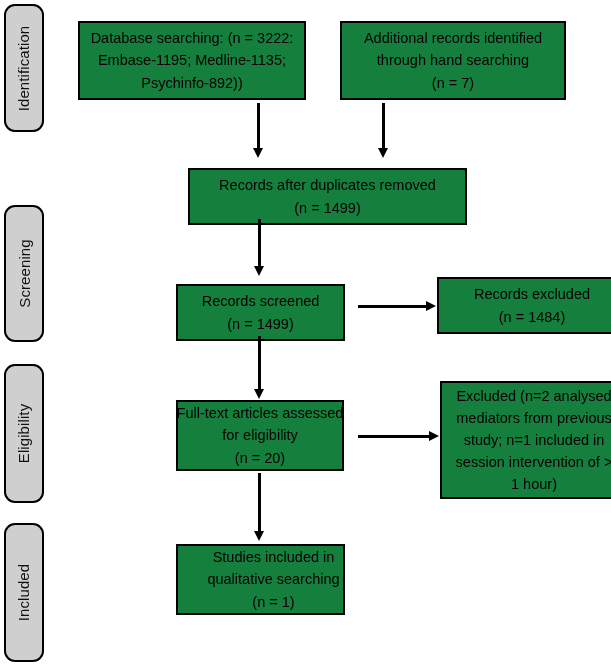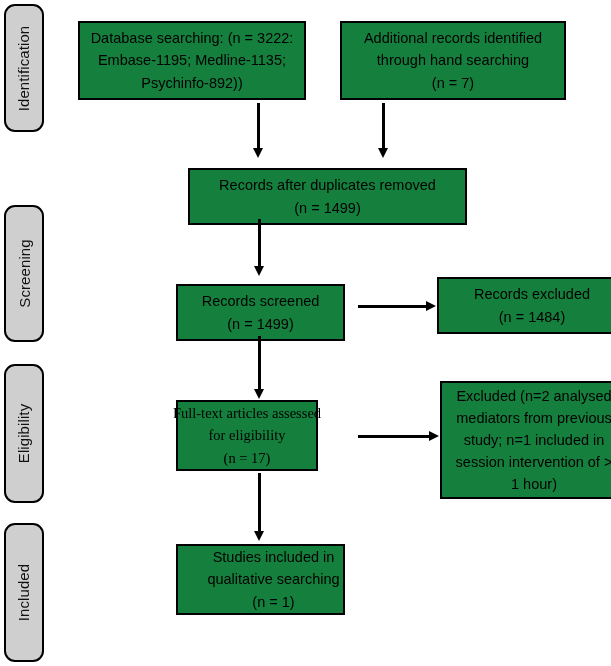--- a/index.html
+++ b/index.html
@@ -159,24 +159,24 @@
   <div class="flow-box" style="left:437px; top:277px; width:190px; height:57px;">
     <span class="line">Records excluded</span>
     <span class="line">(n = 1484)</span>
   </div>
 
   <div class="conn" style="left:258px; top:336px; width:3px; height:64px;">
     <div class="shaft-v" style="height:53px;"></div>
     <div class="head-down" style="top:53px;"></div>
   </div>
 
-  <div class="flow-box" style="left:176px; top:400px; width:142px; height:71px;font-family:Liberation Serif, serif;">
+  <div class="flow-box" style="left:176px; top:400px; width:168px; height:71px;">
     <span class="line">Full-text articles assessed</span>
     <span class="line">for eligibility</span>
-    <span class="line">(n = 17)</span>
+    <span class="line">(n = 20)</span>
   </div>
 
   <div class="conn" style="left:358px; top:435px; width:82px; height:3px;">
     <div class="shaft-h" style="width:71px;"></div>
     <div class="head-right" style="left:71px;"></div>
   </div>
 
   <div class="flow-box" style="left:440px; top:381px; width:188px; height:118px;">
     <span class="line">Excluded (n=2 analysed</span>
     <span class="line">mediators from previous</span>

